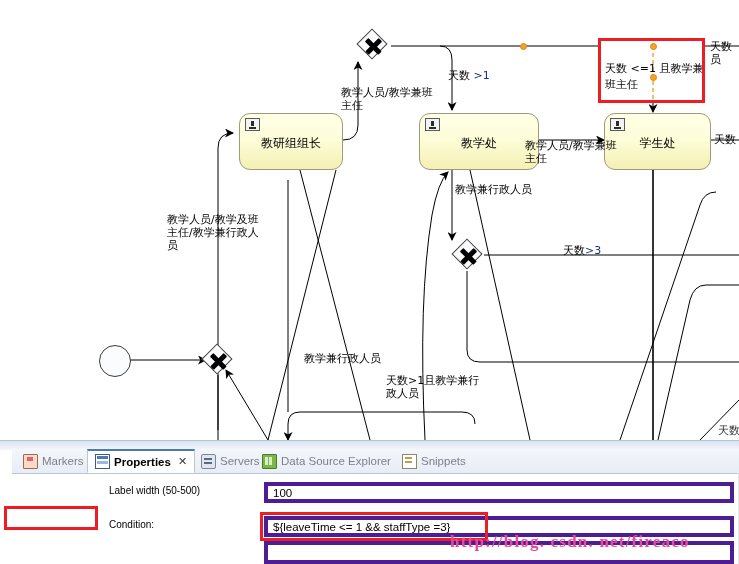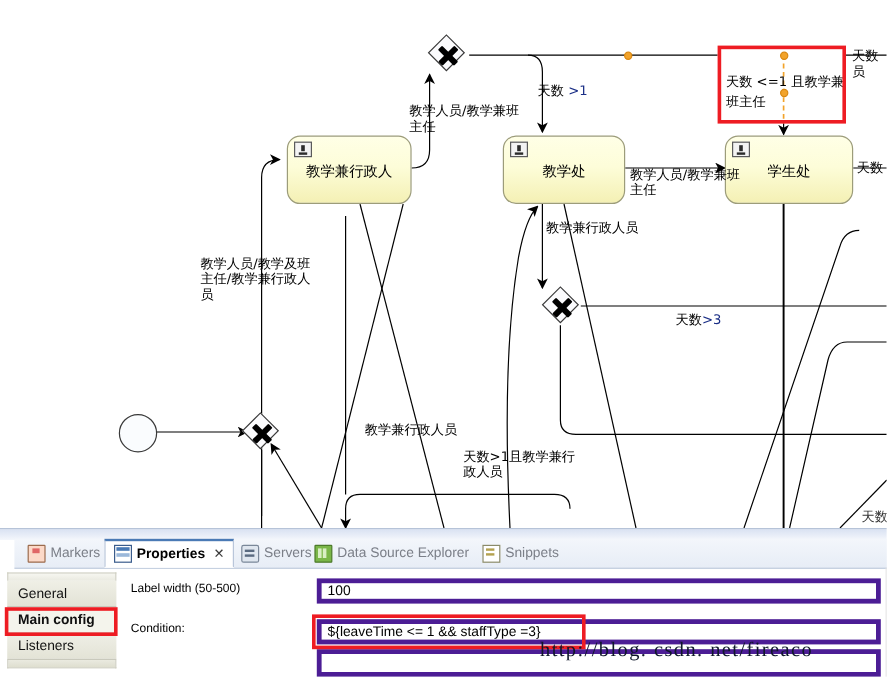--- a/index.html
+++ b/index.html
@@ -285,25 +285,26 @@
     background: #e3e3e3;
   }
 
   
   .watermark {
     position: absolute;
     left: 450px;
     top: 532px;
     font-family: "Liberation Serif", "DejaVu Serif", serif;
     font-size: 17px;
-    color: #0f172a;
+    color: #ec4899;
     letter-spacing: 1.2px;
     white-space: nowrap;
     z-index: 20;
     pointer-events: none;
+    font-weight: bold;
   }
 </style>
 </head>
 <body>
 
 <div id="app">
 
   <div id="canvas">
 
     <svg class="wires" viewBox="0 0 739 440">
@@ -382,24 +383,24 @@
     </div>
 
     <div class="gateway" style="left:453px; top:240px;">
       <div class="dia"></div>
       <div class="x1"></div>
       <div class="x2"></div>
     </div>
 
     <div class="task-node" style="left:239px; top:113px; width:104px; height:57px;">
       <span class="task-icon"></span>
-      <span class="task-label">教学兼行政人</span>
-    </div>
-
-    <div class="task-node" style="left:419px; top:113px; width:102px; height:57px;">
+      <span class="task-label">教研组组长</span>
+    </div>
+
+    <div class="task-node" style="left:419px; top:113px; width:120px; height:57px;">
       <span class="task-icon"></span>
       <span class="task-label">教学处</span>
     </div>
 
     <div class="task-node" style="left:604px; top:113px; width:107px; height:57px;">
       <span class="task-icon"></span>
       <span class="task-label">学生处</span>
     </div>
 
     <div class="sel-handle" style="left:520px; top:43px;"></div>
@@ -419,21 +420,21 @@
 
     <div class="edge-label" style="left:525px; top:139px;">教学人员/教学兼班
 主任</div>
 
     <div class="edge-label" style="left:455px; top:183px;">教学兼行政人员</div>
 
     <div class="edge-label" style="left:167px; top:213px;">教学人员/教学及班
 主任/教学兼行政人
 员</div>
 
-    <div class="edge-label" style="left:563px; top:244px;margin-top:16px;"><span>天数</span><span class="num">&gt;3</span></div>
+    <div class="edge-label" style="left:563px; top:244px;"><span>天数</span><span class="num">&gt;3</span></div>
 
     <div class="edge-label" style="left:304px; top:352px;">教学兼行政人员</div>
 
     <div class="edge-label" style="left:386px; top:374px;">天数&gt;1且教学兼行
 政人员</div>
 
     <div class="edge-label" style="left:714px; top:133px;">天数</div>
 
     <div class="edge-label" style="left:718px; top:424px; color:#333;">天数</div>
 
@@ -460,33 +461,20 @@
       <div class="tab" style="left:243px;">
         <span class="tico ico-dse"></span>
         <span>Data Source Explorer</span>
       </div>
       <div class="tab" style="left:383px;text-align:right;">
         <span class="tico ico-snip"></span>
         <span>Snippets</span>
       </div>
     </div>
 
-    <div class="side-tabs">
-      <div class="side-strip-top"></div>
-      <div class="side-tab">
-        <span>General</span>
-      </div>
-      <div class="side-tab sel">
-        <span>Main config</span>
-      </div>
-      <div class="side-tab">
-        <span>Listeners</span>
-      </div>
-      <div class="side-strip-bot"></div>
-    </div>
 
     <div class="red-box" style="left:4px; top:66px; width:94px; height:24px;"></div>
 
     <div class="field-row" style="left:109px; top:45px;">
       <span class="field-label">Label width (50-500)</span>
     </div>
     <input class="field-input" style="left: 264px; top: 42px; width: 470px; height: 21px; position: absolute;" value="100">
 
     <div class="field-row" style="left:109px; top:79px;">
       <span class="field-label">Condition:</span>

